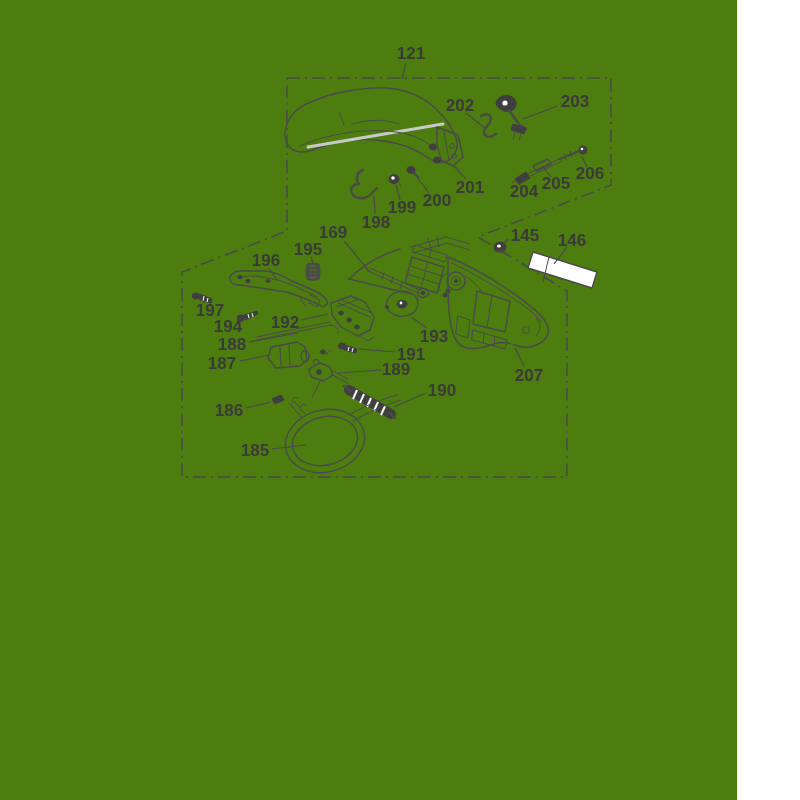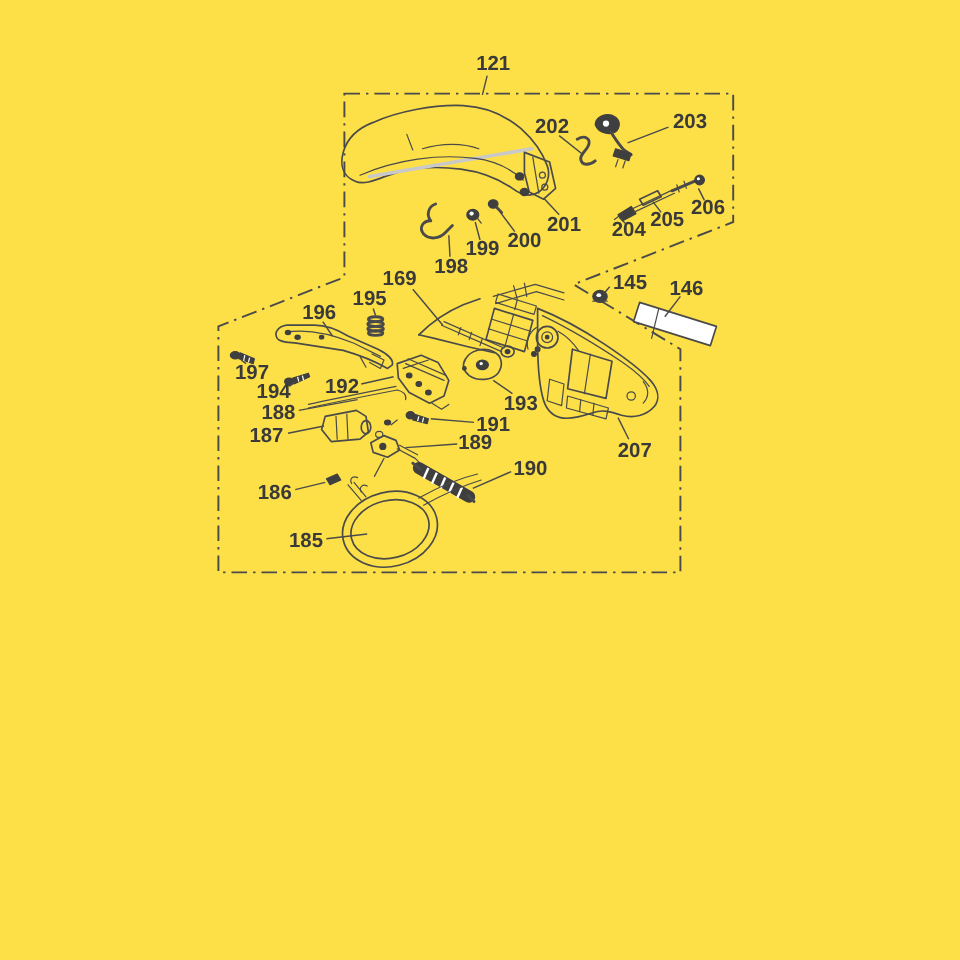--- a/index.html
+++ b/index.html
@@ -1,16 +1,16 @@
 <!DOCTYPE html>
 <html><head>
 <meta charset="utf-8">
 <style>
   html,body{margin:0;padding:0;background:#fff;}
-  #stage{position:relative;width:800px;height:800px;background:#fde047;overflow:hidden;
+  #stage{position:relative;width:737px;height:800px;background:#4d7c0f;overflow:hidden;
          font-family:"Liberation Sans", sans-serif;}
   svg{display:block;}
   .boundary{fill:none;stroke:#4a4a4a;stroke-width:1.6;stroke-dasharray:13 5 2 5;}
   .ln{fill:none;stroke:#4a4a4a;stroke-width:1.4;stroke-linecap:round;stroke-linejoin:round;}
   .thin{stroke-width:1;}
   .thick{stroke-width:2.4;}
   .dk{fill:#3f3f3f;stroke:#3f3f3f;stroke-width:1;stroke-linejoin:round;}
   .wh{fill:#ffffff;}
   .lt{fill:none;stroke:#c9c9c9;stroke-width:3;stroke-linecap:round;}
   .lbl{font:700 17px "Liberation Sans", sans-serif;fill:#3a3a3a;text-anchor:middle;dominant-baseline:central;}

